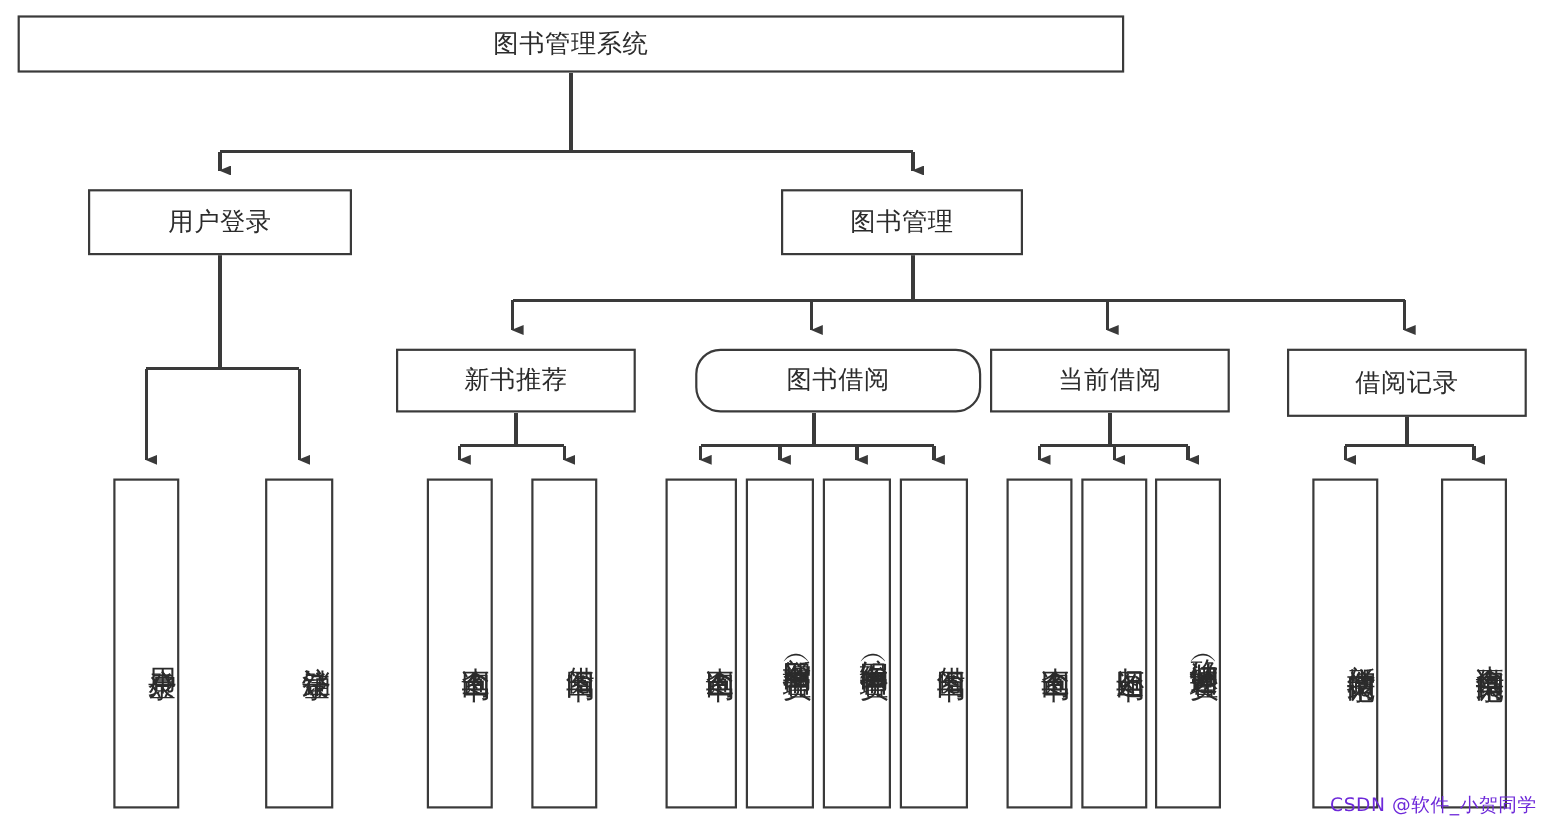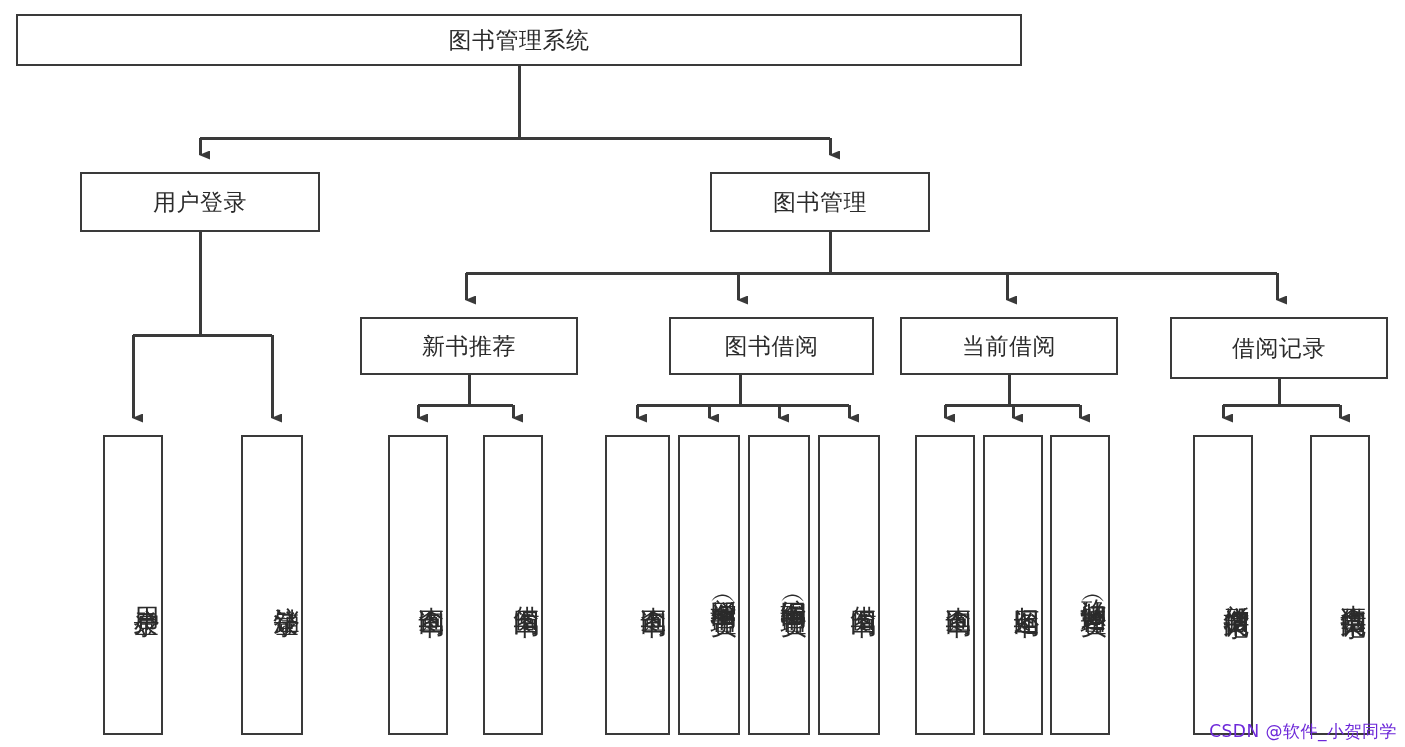--- a/index.html
+++ b/index.html
@@ -132,21 +132,21 @@
   <div class="node horiz" style="left: 80px; top: 172px; width: 240px; height: 60px;">
     <span class="node-label">用户登录</span>
   </div>
   <div class="node horiz" style="left: 710px; top: 172px; width: 220px; height: 60px;">
     <span class="node-label">图书管理</span>
   </div>
 
   <div class="node horiz" style="left: 360px; top: 317px; width: 218px; height: 58px;">
     <span class="node-label">新书推荐</span>
   </div>
-  <div class="node horiz" style="left: 669px; top: 317px; width: 205px; height: 58px;">
+  <div class="node horiz" style="left: 632px; top: 317px; width: 260px; height: 58px; border-radius: 23px;">
     <span class="node-label">图书借阅</span>
   </div>
   <div class="node horiz" style="left: 900px; top: 317px; width: 218px; height: 58px; text-align: right;">
     <span class="node-label">当前借阅</span>
   </div>
   <div class="node horiz" style="left: 1170px; top: 317px; width: 218px; height: 62px;">
     <span class="node-label">借阅记录</span>
   </div>
 
   <div class="node vert" style="left: 103px; top: 435px; width: 60px; height: 300px;">

